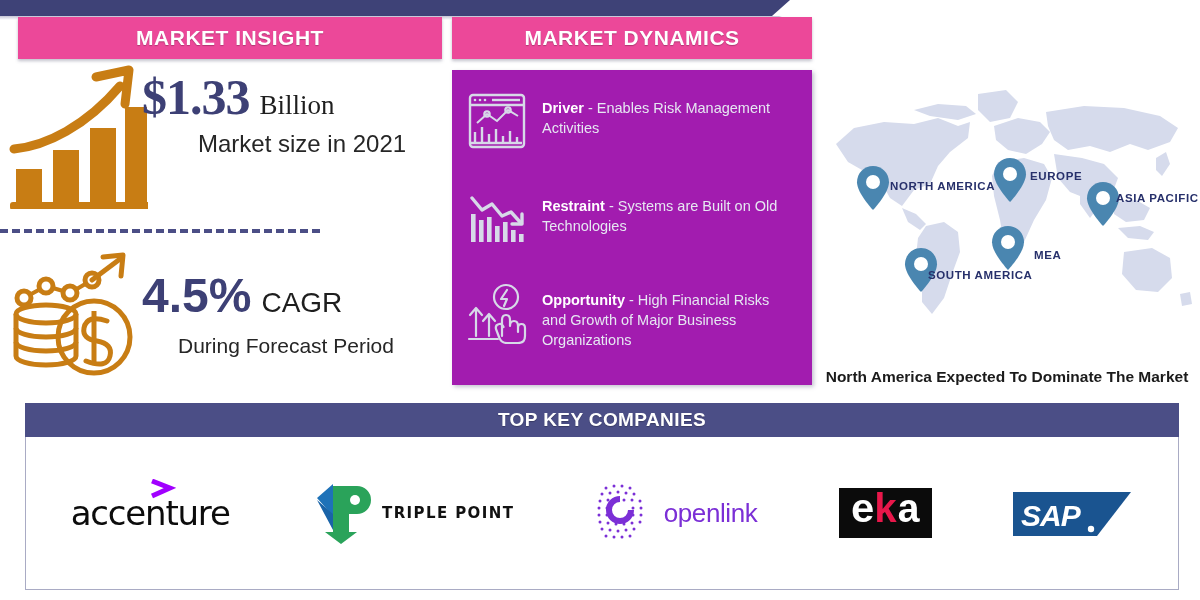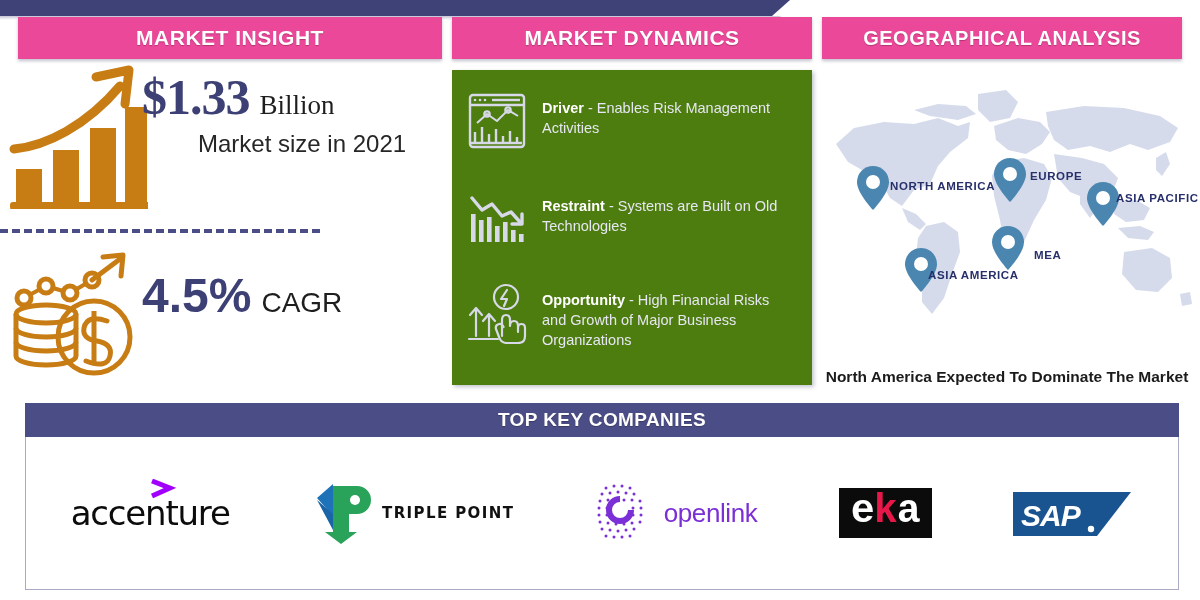--- a/index.html
+++ b/index.html
@@ -76,21 +76,21 @@
     vertical-align:baseline;margin-left:10px;
   }
   .sub-val2{
     position:absolute;left:178px;top:88px;
     font-size:21px;color:#262626;white-space:nowrap;
   }
 
   
   .dyn-panel{
     position:absolute;left:452px;top:70px;width:360px;height:315px;
-    background:#4d7c0f;
+    background:#a21caf;
     box-shadow:2px 2px 4px rgba(90,90,120,.35);
   }
   .dyn-item{position:absolute;left:14px;display:flex;align-items:flex-start;}
   #dyn-0{top:20px;}
   #dyn-1{top:118px;}
   #dyn-2{top:212px;}
   .dyn-icon{width:62px;height:62px;flex:0 0 62px;margin-right:14px;}
   .dyn-text{
     color:#e6e7f2;font-size:14.5px;line-height:1.38;
     max-width:252px;padding-top:8px;
@@ -170,23 +170,20 @@
 <div class="stage">
 
   <div class="top-banner"></div>
   <div class="top-banner-shadow"></div>
 
   <div class="hdr" id="hdr-insight">
     <span>MARKET INSIGHT</span>
   </div>
   <div class="hdr" id="hdr-dynamics">
     <span>MARKET DYNAMICS</span>
-  </div>
-  <div class="hdr" id="hdr-geo">
-    <span>GEOGRAPHICAL ANALYSIS</span>
   </div>
 
   <div class="insight-top">
 
     <div class="icon-bar">
       <svg viewBox="0 0 140 145" width="140" height="145" aria-hidden="true">
         <g fill="#c87d14">
           <rect x="8" y="105" width="26" height="34"></rect>
           <rect x="45" y="86" width="26" height="53"></rect>
           <rect x="82" y="64" width="26" height="75"></rect>
@@ -228,20 +225,21 @@
           <circle cx="84" cy="28" r="7" fill="#ffffff"></circle>
           <path d="M84 28 L112 7" stroke-width="5" stroke-linecap="round"></path>
           <path d="M95 5 L115 3 L113 24" stroke-width="5" stroke-linecap="round" stroke-linejoin="round"></path>
         </g>
       </svg>
     </div>
 
     <div class="val-wrap2">
       <span class="big-val2">4.5%</span><span class="unit2">CAGR</span>
     </div>
+    <div class="sub-val2">During Forecast Period</div>
   </div>
 
   <div class="dyn-panel">
 
     <div class="dyn-item" id="dyn-0">
       <span class="dyn-icon">
         <svg viewBox="0 0 62 62" width="62" height="62" aria-hidden="true">
           <g stroke="#d7d9e8" stroke-width="2.4" fill="none">
             <rect x="4" y="5" width="54" height="52" rx="3"></rect>
             <line x1="4" y1="15" x2="58" y2="15"></line>
@@ -358,21 +356,21 @@
       <use href="#pinshape" x="192" y="92"></use>
       <use href="#pinshape" x="285" y="116"></use>
       <use href="#pinshape" x="190" y="160"></use>
       <use href="#pinshape" x="103" y="182"></use>
     </svg>
 
     <span class="geo-label" style="left:72px;top:114px;">NORTH AMERICA</span>
     <span class="geo-label" style="left:212px;top:104px;">EUROPE</span>
     <span class="geo-label" style="left:298px;top:126px;">ASIA PACIFIC</span>
     <span class="geo-label" style="left:216px;top:183px;">MEA</span>
-    <span class="geo-label" style="left:110px;top:203px;">ASIA AMERICA</span>
+    <span class="geo-label" style="left:110px;top:203px;">SOUTH AMERICA</span>
   </div>
 
   <div class="geo-caption">North America Expected To Dominate The Market</div>
 
   <div class="comp-box"></div>
   <div class="comp-hdr">
     <span>TOP KEY COMPANIES</span>
   </div>
 
   <div class="logos">

